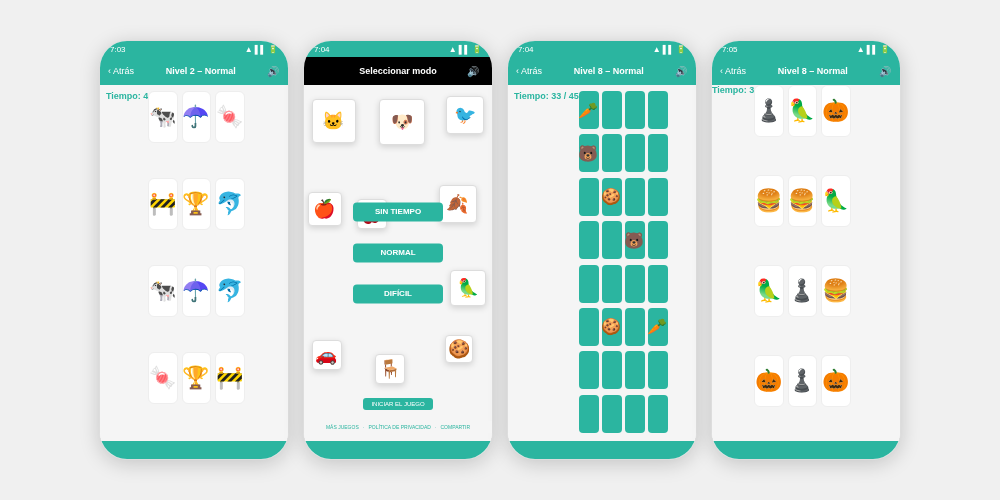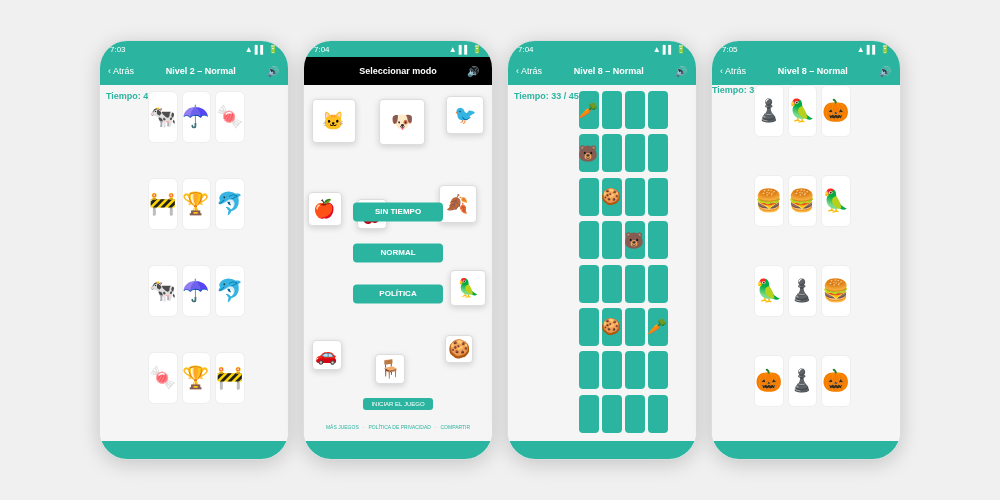--- a/index.html
+++ b/index.html
@@ -315,21 +315,21 @@
         <div class="card-img" style="top:28%;right:8%;width:38px;height:38px;">🍂</div>
         <div class="card-img" style="top:52%;right:3%;width:36px;height:36px;">🦜</div>
         <div class="card-img" style="bottom:20%;left:4%;width:30px;height:30px;">🚗</div>
         <div class="card-img" style="bottom:16%;left:38%;width:30px;height:30px;">🪑</div>
         <div class="card-img" style="bottom:22%;right:10%;width:28px;height:28px;">🍪</div>
       </div>
 
       <div class="mode-buttons">
         <div class="mode-btn">SIN TIEMPO</div>
         <div class="mode-btn">NORMAL</div>
-        <div class="mode-btn">POLÍTICA</div>
+        <div class="mode-btn">DIFÍCIL</div>
       </div>
 
       <div class="iniciar-btn" style="position:absolute;bottom:28px;left:50%;transform:translateX(-50%);z-index:10;">INICIAR EL JUEGO</div>
 
       <div class="screen2-footer-links" style="position:absolute;bottom:8px;width:100%;z-index:10;">
         <span>MÁS JUEGOS</span>
         <span>·</span>
         <span>POLÍTICA DE PRIVACIDAD</span>
         <span>·</span>
         <span>COMPARTIR</span>

